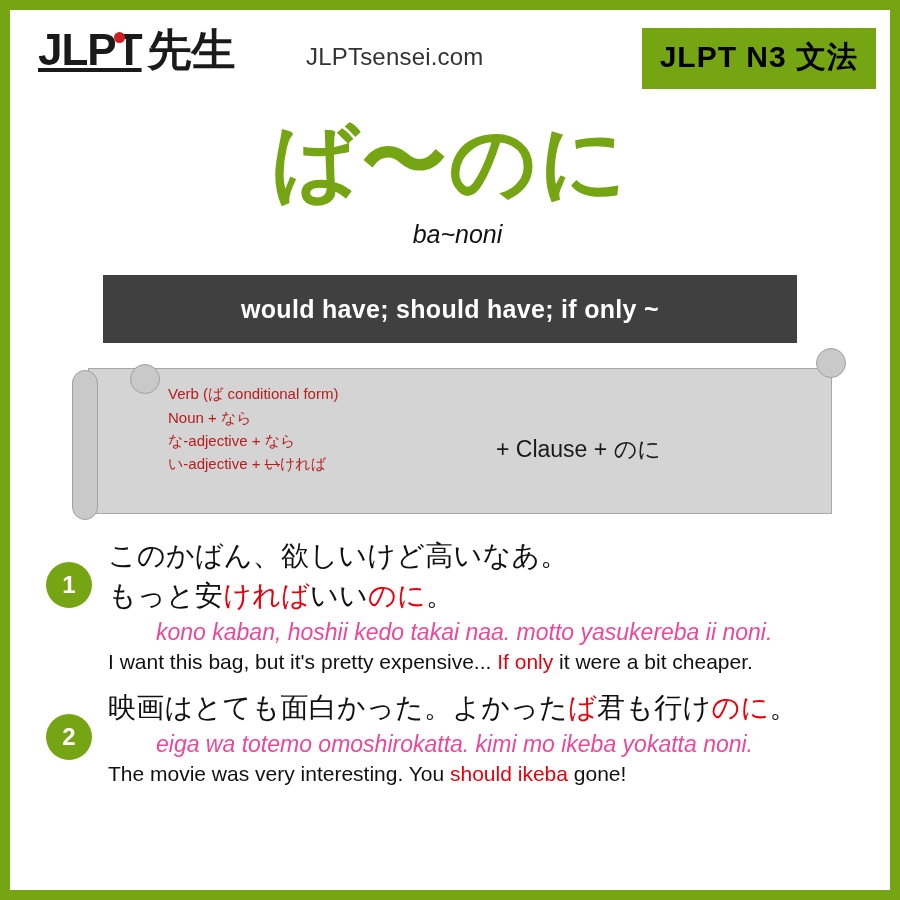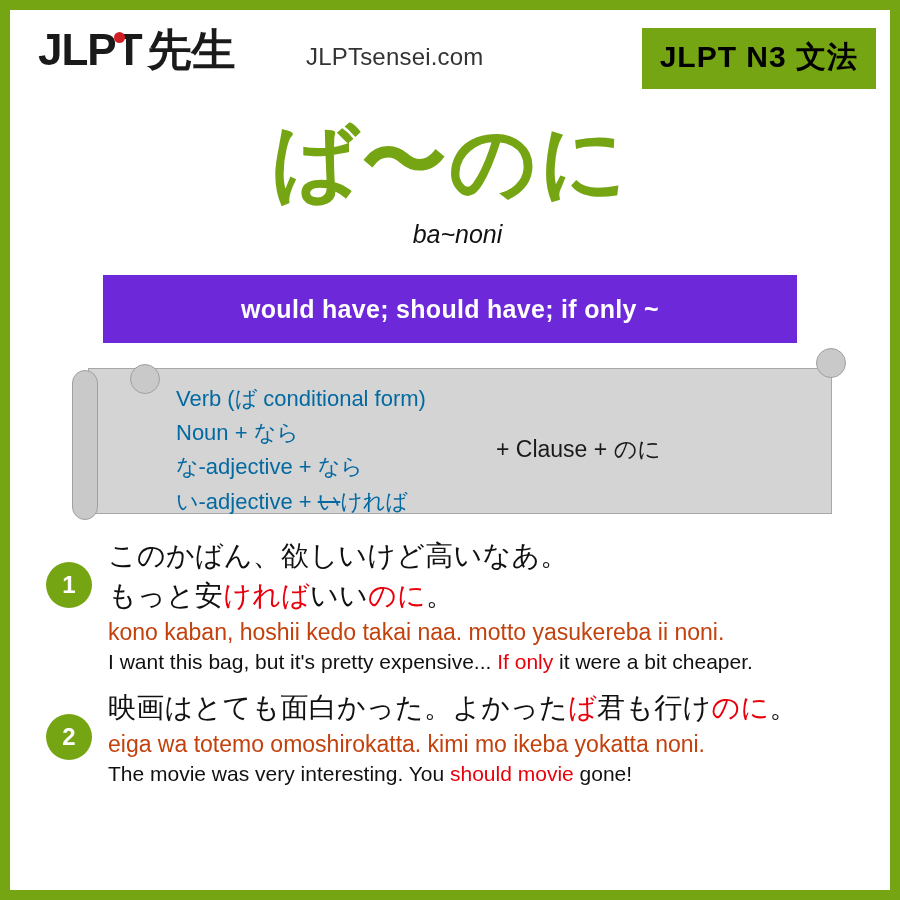--- a/index.html
+++ b/index.html
@@ -34,20 +34,21 @@
     display: flex;
     align-items: center;
   }
   .logo-jlpt {
     font-size: 44px;
     font-weight: bold;
     letter-spacing: -1px;
     color: #1a1a1a;
     line-height: 1;
     position: relative;
+    text-decoration: underline;
   }
   .logo-dot {
     position: absolute;
     width: 11px;
     height: 11px;
     background: #cf1f24;
     border-radius: 50%;
     left: 76px;
     top: 4px;
   }
@@ -96,21 +97,21 @@
     color: #111111;
     margin-top: 14px;
     padding-left: 15px;
   }
 
   
   .meaning-bar {
     margin: 26px auto 0 auto;
     width: 694px;
     height: 68px;
-    background: #6d28d9;
+    background: #404040;
     color: #ffffff;
     font-size: 25px;
     font-weight: bold;
     display: flex;
     align-items: center;
     justify-content: center;
     letter-spacing: 0.3px;
   }
 
   
@@ -151,24 +152,24 @@
   }
   .scroll-roll.leftcap {
     height: 30px;
     width: 30px;
     border-radius: 50%;
     left: 62px;
     top: 10px;
   }
   .formation {
     position: absolute;
-    left: 108px;
+    left: 100px;
     top: 28px;
-    font-size: 22px;
-    color: #0369a1;
+    font-size: 15px;
+    color: #b91c1c;
     line-height: 1.55;
   }
   .formation .strike {
     text-decoration: line-through;
   }
   .formation-right {
     position: absolute;
     left: 428px;
     top: 80px;
     font-size: 23px;
@@ -207,22 +208,24 @@
     flex: 1 1 auto;
   }
   .jp {
     font-size: 28px;
     color: #111111;
     line-height: 1.42;
     letter-spacing: 0.3px;
   }
   .romaji {
     font-size: 23px;
-    color: #c2410c;
+    font-style: italic;
+    color: #ec4899;
     margin-top: 3px;
+    margin-left: 48px;
   }
   .english {
     font-size: 21px;
     color: #111111;
     margin-top: 4px;
   }
   .hl {
     color: #e8000d;
   }
 </style>
@@ -272,19 +275,19 @@
         <div class="romaji">kono kaban, hoshii kedo takai naa. motto yasukereba ii noni.</div>
         <div class="english"><span>I want this bag, but it's pretty expensive... </span><span class="hl">If only</span><span> it were a bit cheaper.</span></div>
       </div>
     </div>
 
     <div class="example">
       <div class="num-circle">2</div>
       <div class="ex-text">
         <div class="jp"><span>映画はとても面白かった。よかった</span><span class="hl">ば</span><span>君も行け</span><span class="hl">のに</span><span>。</span></div>
         <div class="romaji">eiga wa totemo omoshirokatta. kimi mo ikeba yokatta noni.</div>
-        <div class="english"><span>The movie was very interesting. You </span><span class="hl">should movie</span><span> gone!</span></div>
+        <div class="english"><span>The movie was very interesting. You </span><span class="hl">should ikeba</span><span> gone!</span></div>
       </div>
     </div>
 
   </div>
 
 </div>
 
 </body></html>

